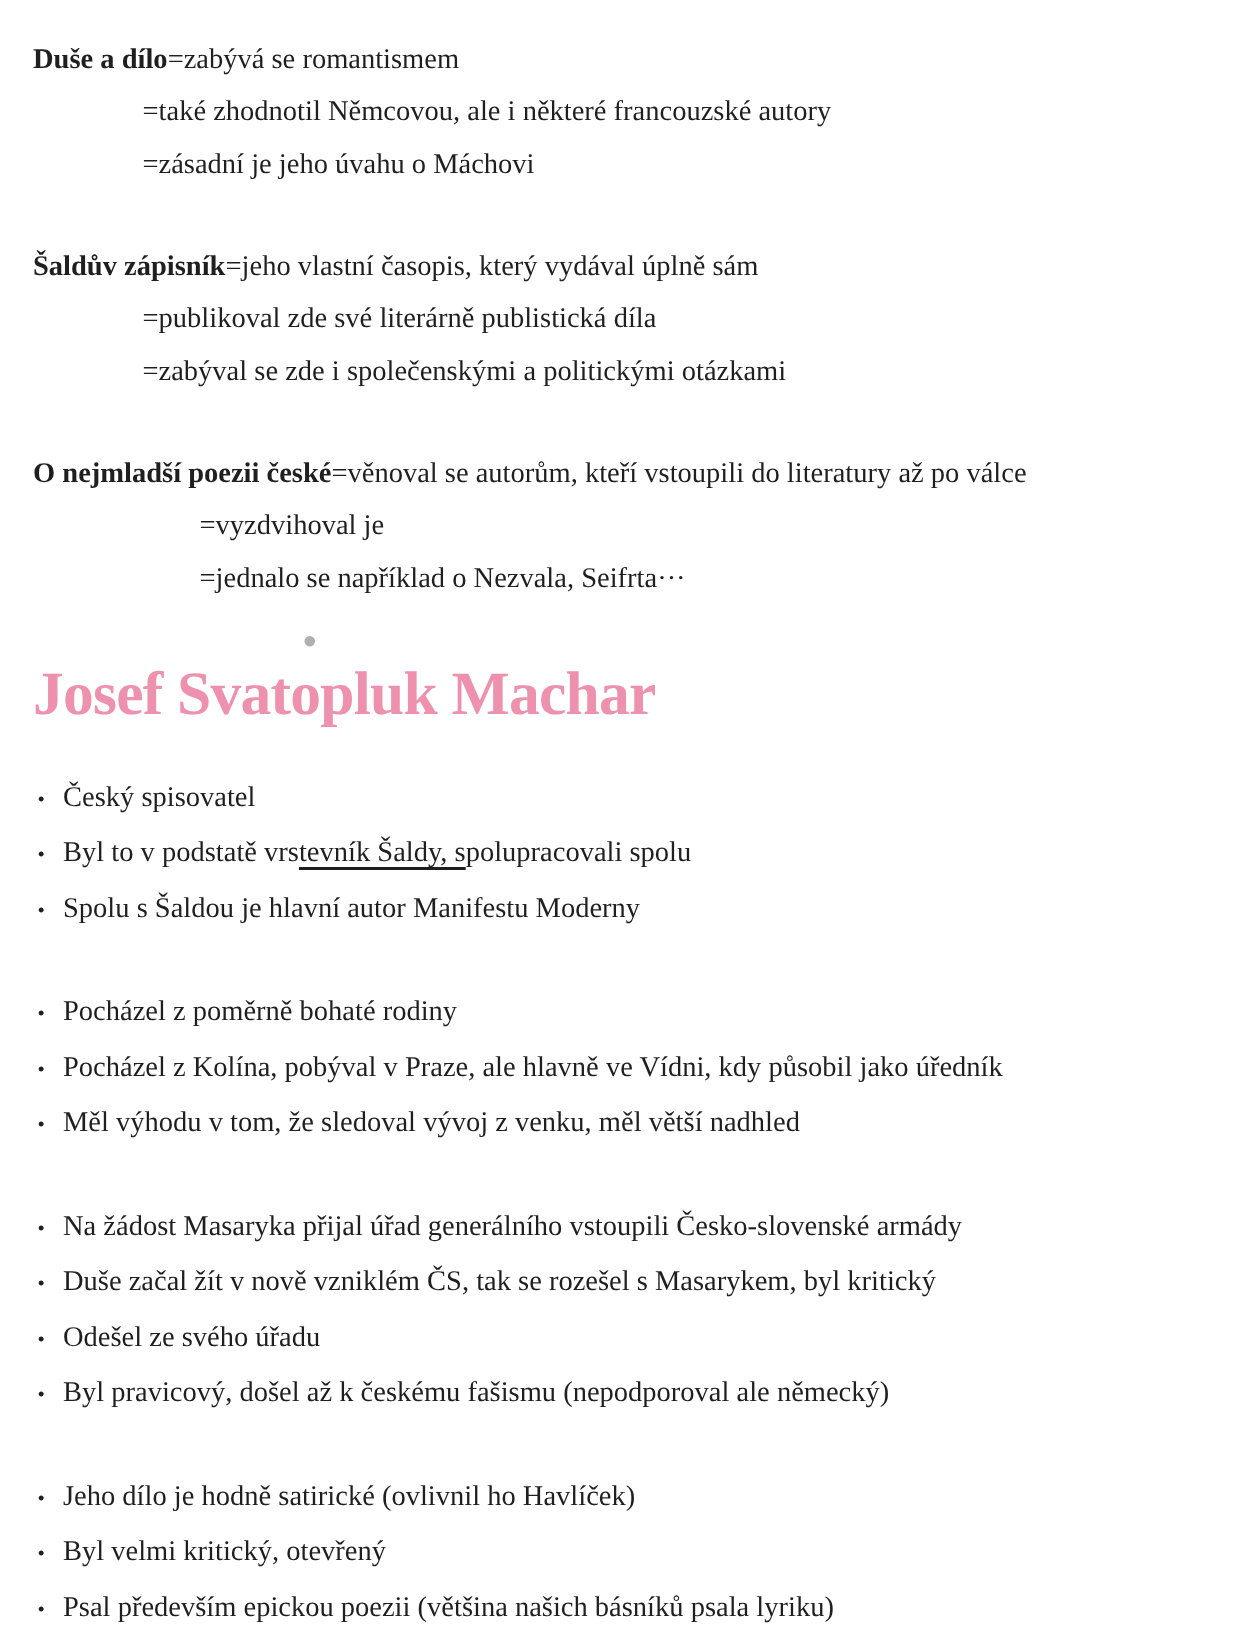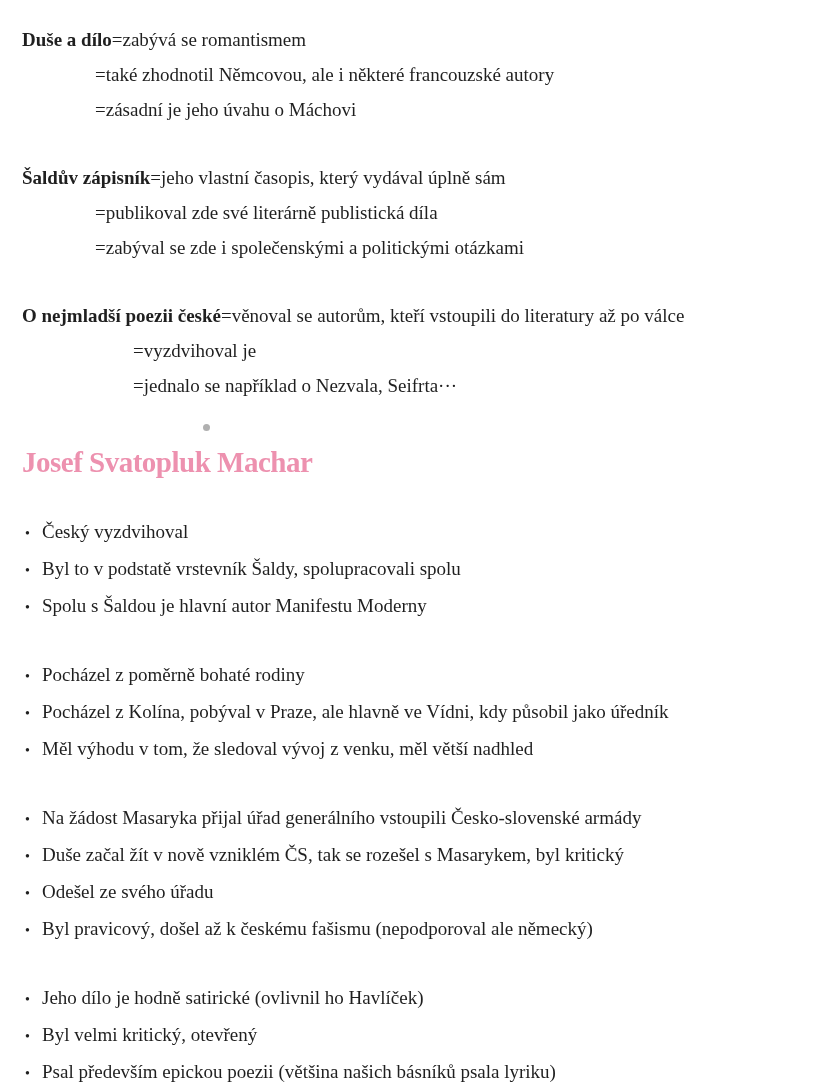--- a/index.html
+++ b/index.html
@@ -23,35 +23,36 @@
   .small-dot {
     position: absolute;
     width: 7px; height: 7px;
     border-radius: 50%;
     left: 181px; top: -12px;
   }
   h1.page-title {
     margin: 0;
     font-family: "Liberation Serif", "DejaVu Serif", serif;
     font-weight: bold;
-    font-size: 29px;
+    font-size: 41px;
     line-height: 52px;
     letter-spacing: -0.5px;
   }
   .bullet-groups { margin-top: 26px; }
   .bullet-group { margin-bottom: 32px; }
   .bullet-row { display: flex; align-items: baseline; }
   .bullet {
     flex: none;
     width: 17px;
     padding-left: 3px;
     font-size: 14px;
   }
   .bullet-text { white-space: nowrap; }
   .u {
+    text-decoration: underline;
     text-underline-offset: 4px;
     text-decoration-thickness: 1.5px;
   }
 </style>
 </head>
 <body>
 
 <div class="page" style="background: rgb(255, 255, 255); color: rgb(31, 31, 31);">
   <div id="def-blocks">
       <div class="def-block">
@@ -73,21 +74,21 @@
 
   <div class="heading-wrap">
     <span class="small-dot" style="background: rgb(176, 176, 176);"></span>
     <h1 class="page-title" style="color: rgb(237, 145, 175);">Josef Svatopluk Machar</h1>
   </div>
 
   <div id="bullet-groups" class="bullet-groups">
       <div class="bullet-group">
         <div class="bullet-row">
           <span class="bullet">•</span>
-          <span class="bullet-text"><span>Český vyzdvihoval</span></span>
+          <span class="bullet-text"><span>Český spisovatel</span></span>
         </div>
         <div class="bullet-row">
           <span class="bullet">•</span>
           <span class="bullet-text"><span>Byl to v podstatě vrs</span><span class="u">tevník Šaldy, s</span><span>polupracovali spolu</span></span>
         </div>
         <div class="bullet-row">
           <span class="bullet">•</span>
           <span class="bullet-text"><span>Spolu s Šaldou je hlavní autor Manifestu Moderny</span></span>
         </div>
       </div>

